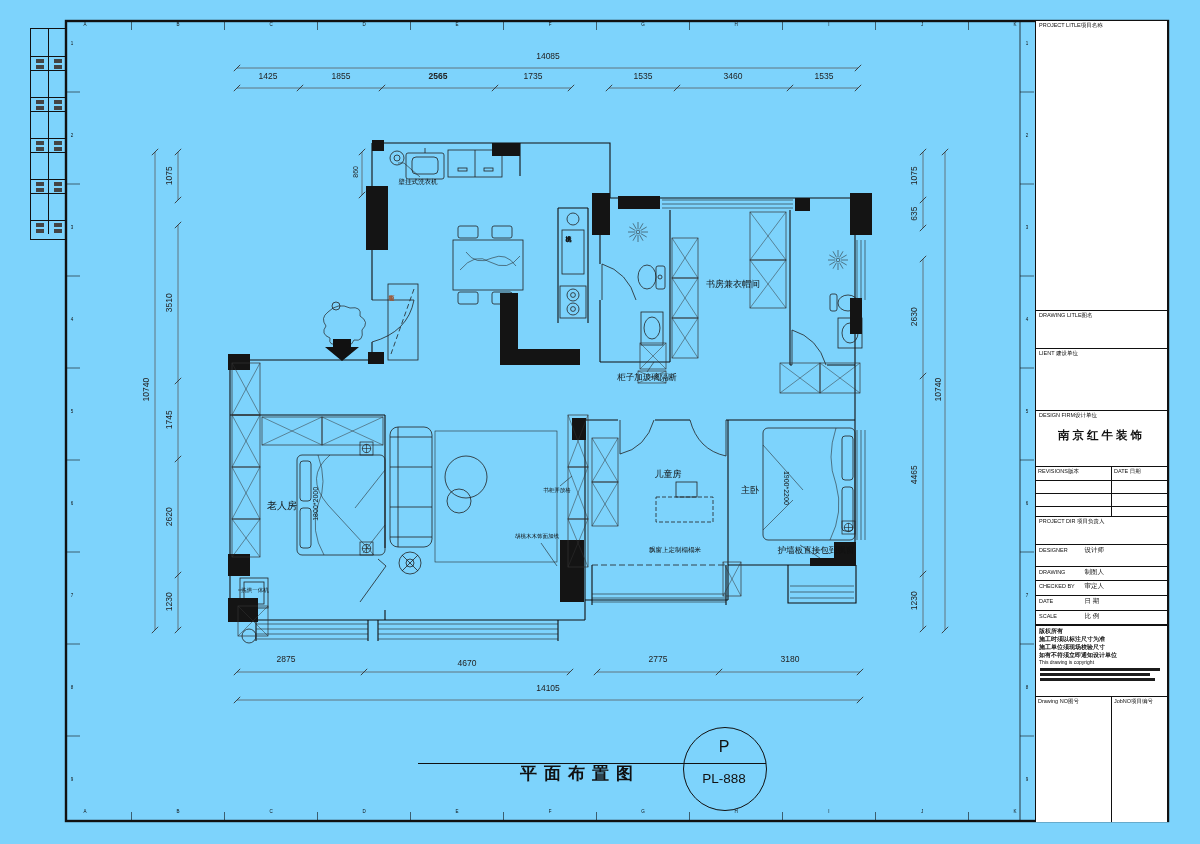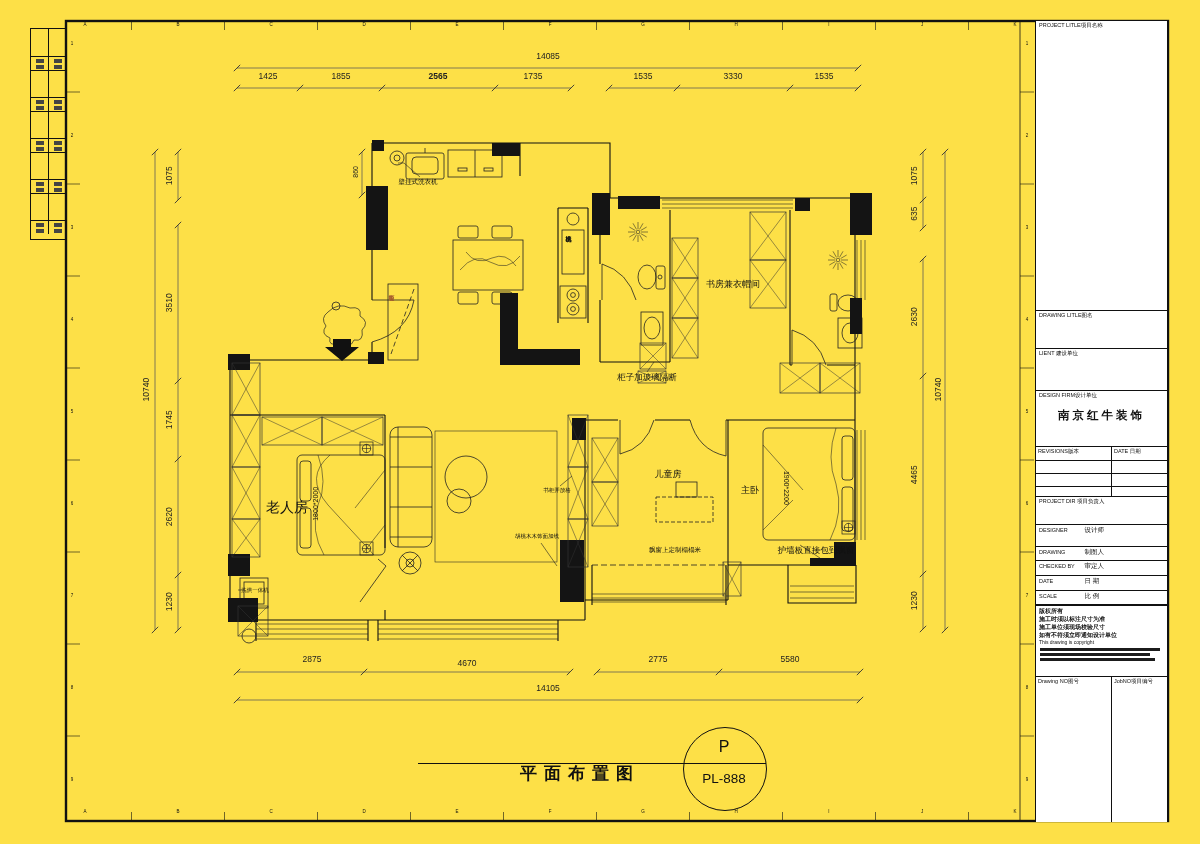--- a/index.html
+++ b/index.html
@@ -1,16 +1,16 @@
 <!DOCTYPE html>
 <html><head>
 <meta charset="utf-8">
 <style>
   html,body{margin:0;padding:0;background:#fff;font-family:"Liberation Sans",sans-serif;}
-  #sheet{position:relative;width:1200px;height:844px;background:#fde047;overflow:hidden;}
+  #sheet{position:relative;width:1200px;height:844px;background:#7dd3fc;overflow:hidden;}
   .t{position:absolute;color:#111;line-height:1.1;text-align:center;white-space:nowrap;}
   .dim{font-size:8.5px;color:#222;}
   .rot{transform:rotate(-90deg);}
   .rot90{transform:rotate(90deg);}
   .vt{writing-mode:vertical-rl;text-orientation:upright;}
   .g{font-size:4.5px;color:#111;}
   #plansvg{position:absolute;left:0;top:0;}
   
   #tb{position:absolute;left:1035px;top:20px;width:132px;height:802px;box-sizing:border-box;
       border-left:1.8px solid #111;display:flex;flex-direction:column;background:#fff;}
@@ -507,27 +507,27 @@
         </div>
       </div>
     </div>
 
   <span class="t dim" style="left:520px;top:52px;width:56px;">14085</span>
   <span class="t dim" style="left:244px;top:72px;width:48px;">1425</span>
   <span class="t dim" style="left:317px;top:72px;width:48px;">1855</span>
   <span class="t dim" style="left:414px;top:72px;width:48px;font-weight:bold;">2565</span>
   <span class="t dim" style="left:509px;top:72px;width:48px;">1735</span>
   <span class="t dim" style="left:619px;top:72px;width:48px;">1535</span>
-  <span class="t dim" style="left:709px;top:72px;width:48px;">3330</span>
+  <span class="t dim" style="left:709px;top:72px;width:48px;">3460</span>
   <span class="t dim" style="left:800px;top:72px;width:48px;">1535</span>
 
-  <span class="t dim" style="left:288px;top:655px;width:48px;">2875</span>
+  <span class="t dim" style="left:262px;top:655px;width:48px;">2875</span>
   <span class="t dim" style="left:443px;top:659px;width:48px;">4670</span>
   <span class="t dim" style="left:634px;top:655px;width:48px;">2775</span>
-  <span class="t dim" style="left:766px;top:655px;width:48px;">5580</span>
+  <span class="t dim" style="left:766px;top:655px;width:48px;">3180</span>
   <span class="t dim" style="left:520px;top:684px;width:56px;">14105</span>
 
   <span class="t dim rot" style="left:152px;top:171px;width:36px;">1075</span>
   <span class="t dim rot" style="left:152px;top:298px;width:36px;">3510</span>
   <span class="t dim rot" style="left:152px;top:415px;width:36px;">1745</span>
   <span class="t dim rot" style="left:152px;top:512px;width:36px;">2620</span>
   <span class="t dim rot" style="left:152px;top:597px;width:36px;">1230</span>
   <span class="t dim rot" style="left:125px;top:385px;width:44px;">10740</span>
 
   <span class="t dim rot" style="left:897px;top:171px;width:36px;">1075</span>
@@ -537,21 +537,21 @@
   <span class="t dim rot" style="left:897px;top:596px;width:36px;">1230</span>
   <span class="t dim rot" style="left:917px;top:385px;width:44px;">10740</span>
 
   <span class="t dim rot" style="left:338px;top:168px;width:36px;font-size:7px;">860</span>
 
   <span class="t" style="left:390px;top:178px;width:56px;font-size:6.5px;">壁挂式洗衣机</span>
   <span class="t" style="left:701px;top:280px;width:64px;font-size:9px;">书房兼衣帽间</span>
   <span class="t" style="left:610px;top:373px;width:74px;font-size:8.5px;">柜子加玻璃隔断</span>
   <span class="t" style="left:650px;top:470px;width:36px;font-size:9px;">儿童房</span>
   <span class="t" style="left:738px;top:486px;width:24px;font-size:9px;">主卧</span>
-  <span class="t" style="left:266px;top:500px;width:32px;font-size:14px;">老人房</span>
+  <span class="t" style="left:266px;top:500px;width:32px;font-size:10px;">老人房</span>
   <span class="t" style="left:646px;top:546px;width:58px;font-size:6.5px;">飘窗上定制榻榻米</span>
   <span class="t" style="left:770px;top:546px;width:92px;font-size:8.5px;">护墙板直接包到飘窗</span>
   <span class="t" style="left:542px;top:487px;width:30px;font-size:5.5px;">书柜开放格</span>
   <span class="t" style="left:513px;top:533px;width:48px;font-size:5.5px;">胡桃木木饰面加线</span>
   <span class="t" style="left:238px;top:587px;width:34px;font-size:5.5px;">洗烘一体机</span>
   <span class="t vt" style="left:565px;top:231px;font-size:6px;">水槽洗碗机</span>
   <span class="t vt" style="left:388px;top:290px;font-size:6px;color:#a0522d;">餐边柜</span>
   <span class="t rot" style="left:291px;top:500px;width:50px;font-size:7px;">1800*2000</span>
   <span class="t rot90" style="left:761px;top:484px;width:50px;font-size:7px;">1900*2200</span>
 
@@ -564,21 +564,21 @@
   <div id="tb">
     <div class="sec" style="height:290px;">
       <span>PROJECT LITLE项目名称</span>
     </div>
     <div class="sec" style="height:38px;">
       <span>DRAWING LITLE图名</span>
     </div>
     <div class="sec" style="height:42px;">
       <span>LIENT 建设单位</span>
     </div>
-    <div class="sec" style="height:56px;">
+    <div class="sec" style="height:56px;margin-top:20px;">
       <span>DESIGN FIRM设计单位</span>
       <div class="firmval">南京红牛装饰</div>
     </div>
     <div class="sec" style="height:50px;padding:0;border-top-width:1.5px;">
       <div class="rrow" style="height:13px;">
         <div class="c1">REVISIONS版本</div>
         <div class="c2">DATE 日期</div>
       </div>
       <div class="revline">
           <div class="c1"></div>

